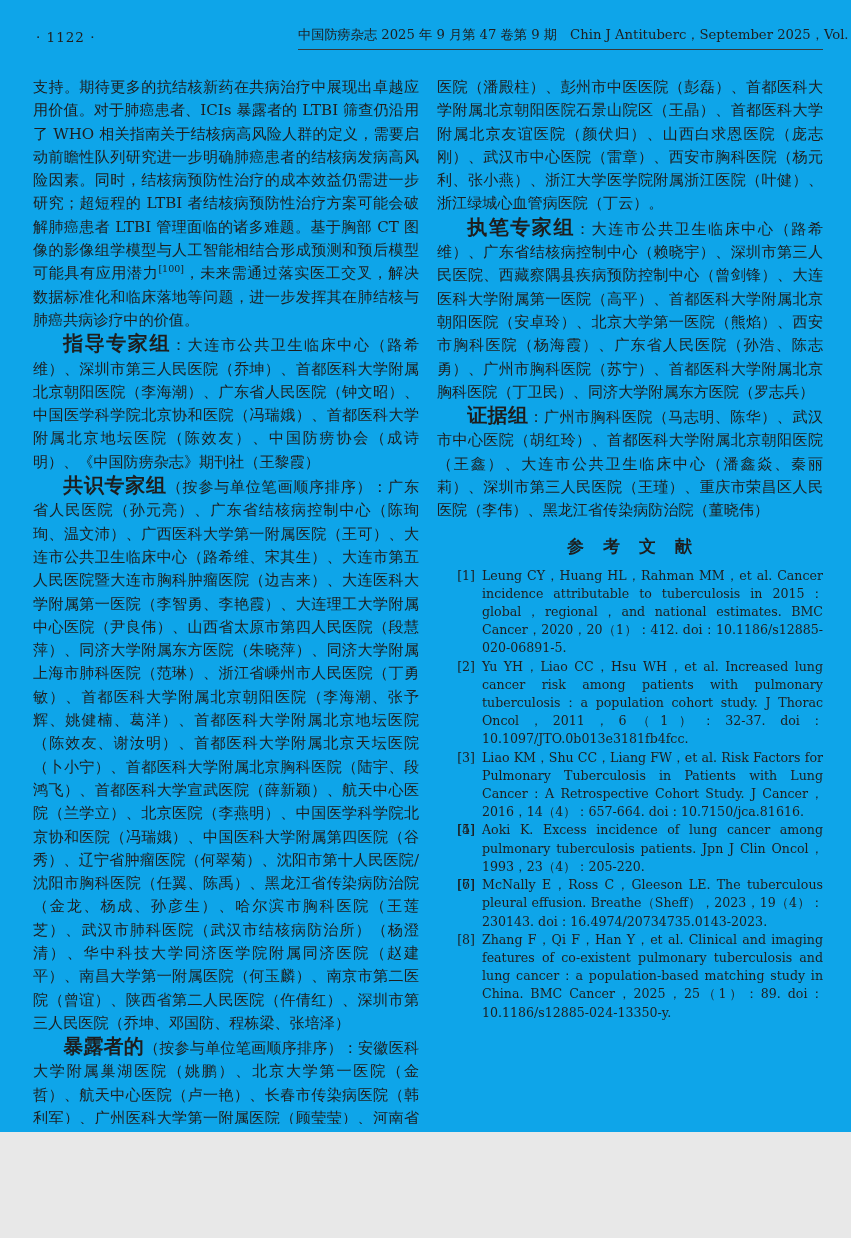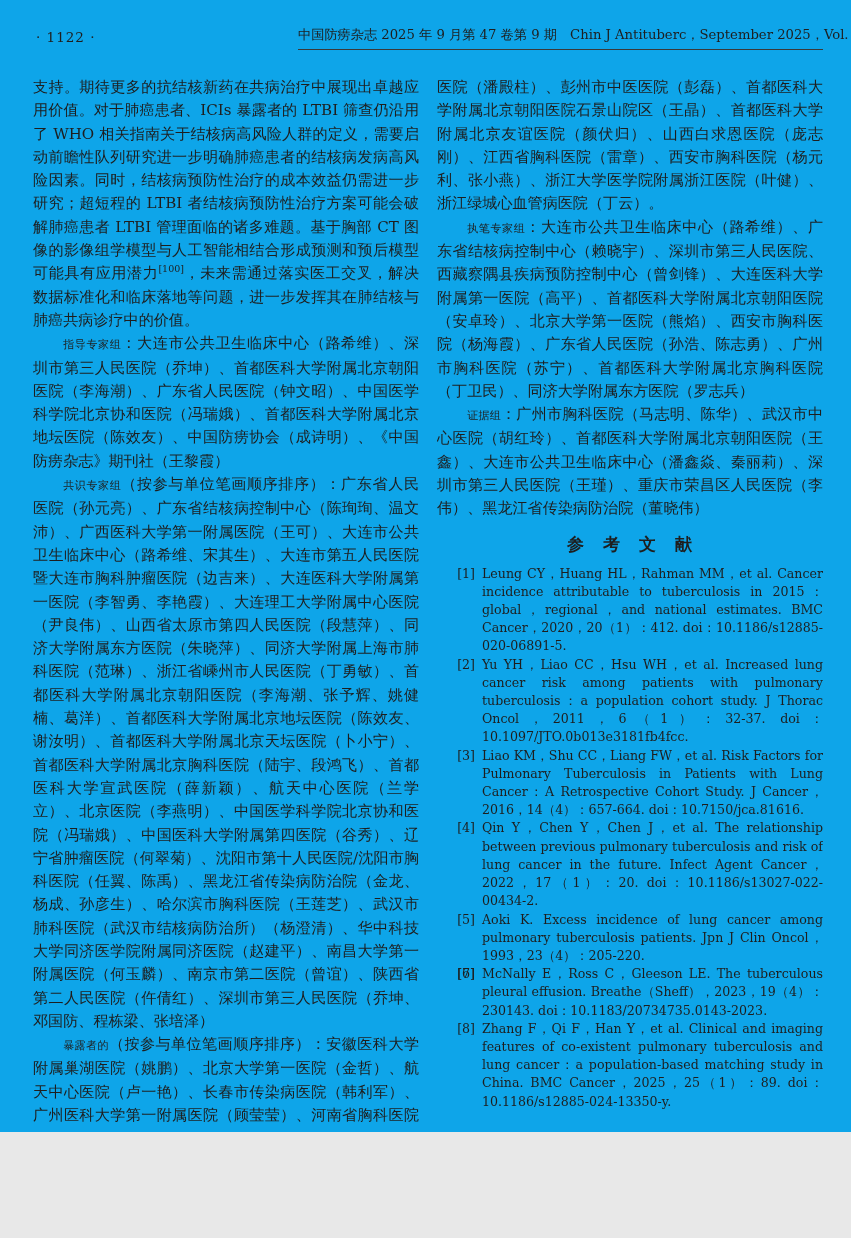--- a/index.html
+++ b/index.html
@@ -12,21 +12,21 @@
   .header { position:absolute; top:26px; left:36px; right:28px; height:26px; font-size:13.5px; }
   .pageno { position:absolute; left:0; top:3px; letter-spacing:1px; }
   .jline  { position:absolute; left:262px; right:0; top:0; text-align:center;
             border-bottom:1.2px solid #3a3a3a; padding-bottom:5px; white-space:nowrap; font-size:13.2px; }
   
   .columns { position:absolute; top:76px; left:33px; right:28px; bottom:8px;
              display:flex; gap:18px; overflow:hidden; }
   .col { width:386px; overflow:hidden; }
   p.body { margin:0; font-size:15.1px; line-height:23.3px; text-align:justify; text-justify:inter-ideograph; }
   p.indent { text-indent:2em; }
-  .glabel { font-family:"DejaVu Sans","Liberation Sans",sans-serif; font-weight:400; font-size:11px; }
+  .glabel { font-family:"DejaVu Sans","Liberation Sans",sans-serif; font-weight:700; font-size:20px; }
   sup.cite { font-size:9.5px; line-height:0; }
   
   .refs-title { margin:12px 0 9px 0; text-align:center; font-weight:700; font-size:17px;
                 font-family:"DejaVu Sans","Liberation Sans",sans-serif; letter-spacing:1px; }
   .ref { position:relative; padding-left:45px; font-size:12.6px; line-height:18.2px;
          text-align:justify; margin:0; }
   .ref-num { position:absolute; left:2px; top:0; width:36px; text-align:right; }
 </style>
 </head>
 <body>
@@ -44,34 +44,34 @@
       <p class="body"><span>支持。期待更多的抗结核新药在共病治疗中展现出卓越应用价值。对于肺癌患者、ICIs 暴露者的 LTBI 筛查仍沿用了 WHO 相关指南关于结核病高风险人群的定义，需要启动前瞻性队列研究进一步明确肺癌患者的结核病发病高风险因素。同时，结核病预防性治疗的成本效益仍需进一步研究；超短程的 LTBI 者结核病预防性治疗方案可能会破解肺癌患者 LTBI 管理面临的诸多难题。基于胸部 CT 图像的影像组学模型与人工智能相结合形成预测和预后模型可能具有应用潜力</span><sup class="cite">[100]</sup><span>，未来需通过落实医工交叉，解决数据标准化和临床落地等问题，进一步发挥其在肺结核与肺癌共病诊疗中的价值。</span></p>
 
       <p class="body indent"><span class="glabel">指导专家组</span><span>：</span><span>大连市公共卫生临床中心（路希维）、深圳市第三人民医院（乔坤）、首都医科大学附属北京朝阳医院（李海潮）、广东省人民医院（钟文昭）、中国医学科学院北京协和医院（冯瑞娥）、首都医科大学附属北京地坛医院（陈效友）、中国防痨协会（成诗明）、《中国防痨杂志》期刊社（王黎霞）</span></p>
 
       <p class="body indent"><span class="glabel">共识专家组</span><span>（按参与单位笔画顺序排序）：</span><span>广东省人民医院（孙元亮）、广东省结核病控制中心（陈珣珣、温文沛）、广西医科大学第一附属医院（王可）、大连市公共卫生临床中心（路希维、宋其生）、大连市第五人民医院暨大连市胸科肿瘤医院（边吉来）、大连医科大学附属第一医院（李智勇、李艳霞）、大连理工大学附属中心医院（尹良伟）、山西省太原市第四人民医院（段慧萍）、同济大学附属东方医院（朱晓萍）、同济大学附属上海市肺科医院（范琳）、浙江省嵊州市人民医院（丁勇敏）、首都医科大学附属北京朝阳医院（李海潮、张予辉、姚健楠、葛洋）、首都医科大学附属北京地坛医院（陈效友、谢汝明）、首都医科大学附属北京天坛医院（卜小宁）、首都医科大学附属北京胸科医院（陆宇、段鸿飞）、首都医科大学宣武医院（薛新颖）、航天中心医院（兰学立）、北京医院（李燕明）、中国医学科学院北京协和医院（冯瑞娥）、中国医科大学附属第四医院（谷秀）、辽宁省肿瘤医院（何翠菊）、沈阳市第十人民医院/沈阳市胸科医院（任翼、陈禹）、黑龙江省传染病防治院（金龙、杨成、孙彦生）、哈尔滨市胸科医院（王莲芝）、武汉市肺科医院（武汉市结核病防治所）（杨澄清）、华中科技大学同济医学院附属同济医院（赵建平）、南昌大学第一附属医院（何玉麟）、南京市第二医院（曾谊）、陕西省第二人民医院（仵倩红）、深圳市第三人民医院（乔坤、邓国防、程栋梁、张培泽）</span></p>
 
       <p class="body indent"><span class="glabel">暴露者的</span><span>（按参与单位笔画顺序排序）：</span><span>安徽医科大学附属巢湖医院（姚鹏）、北京大学第一医院（金哲）、航天中心医院（卢一艳）、长春市传染病医院（韩利军）、广州医科大学第一附属医院（顾莹莹）、河南省胸科医院（梁瑞霞）、华中科技大学同济医学院附属同济医院（付强）、华中科技大学同济医学院附属协和医院（周琼）、江西省胸科医院（吴于青）、解放军总医院第一医学中心（施伟伟）、锦州医科大学附属第一</span></p>
     </div>
 
     <div class="col">
-      <p class="body">医院（潘殿柱）、彭州市中医医院（彭磊）、首都医科大学附属北京朝阳医院石景山院区（王晶）、首都医科大学附属北京友谊医院（颜伏归）、山西白求恩医院（庞志刚）、江西省胸科医院（雷章）、西安市胸科医院（杨元利、张小燕）、浙江大学医学院附属浙江医院（叶健）、浙江绿城心血管病医院（丁云）。</p>
+      <p class="body">医院（潘殿柱）、彭州市中医医院（彭磊）、首都医科大学附属北京朝阳医院石景山院区（王晶）、首都医科大学附属北京友谊医院（颜伏归）、山西白求恩医院（庞志刚）、武汉市中心医院（雷章）、西安市胸科医院（杨元利、张小燕）、浙江大学医学院附属浙江医院（叶健）、浙江绿城心血管病医院（丁云）。</p>
 
       <p class="body indent"><span class="glabel">执笔专家组</span><span>：</span><span>大连市公共卫生临床中心（路希维）、广东省结核病控制中心（赖晓宇）、深圳市第三人民医院、西藏察隅县疾病预防控制中心（曾剑锋）、大连医科大学附属第一医院（高平）、首都医科大学附属北京朝阳医院（安卓玲）、北京大学第一医院（熊焰）、西安市胸科医院（杨海霞）、广东省人民医院（孙浩、陈志勇）、广州市胸科医院（苏宁）、首都医科大学附属北京胸科医院（丁卫民）、同济大学附属东方医院（罗志兵）</span></p>
 
       <p class="body indent"><span class="glabel">证据组</span><span>：</span><span>广州市胸科医院（马志明、陈华）、武汉市中心医院（胡红玲）、首都医科大学附属北京朝阳医院（王鑫）、大连市公共卫生临床中心（潘鑫焱、秦丽莉）、深圳市第三人民医院（王瑾）、重庆市荣昌区人民医院（李伟）、黑龙江省传染病防治院（董晓伟）</span></p>
 
 
       <p class="refs-title">参　考　文　献</p>
 
       <p class="ref"><span class="ref-num">[1]</span><span>Leung CY，Huang HL，Rahman MM，et al. Cancer incidence attributable to tuberculosis in 2015：global，regional，and national estimates. BMC Cancer，2020，20（1）：412. doi：10.1186/s12885-020-06891-5.</span></p>
       <p class="ref"><span class="ref-num">[2]</span><span>Yu YH，Liao CC，Hsu WH，et al. Increased lung cancer risk among patients with pulmonary tuberculosis：a population cohort study. J Thorac Oncol，2011，6（1）：32-37. doi：10.1097/JTO.0b013e3181fb4fcc.</span></p>
       <p class="ref"><span class="ref-num">[3]</span><span>Liao KM，Shu CC，Liang FW，et al. Risk Factors for Pulmonary Tuberculosis in Patients with Lung Cancer：A Retrospective Cohort Study. J Cancer，2016，14（4）：657-664. doi：10.7150/jca.81616.</span></p>
-      <p class="ref"><span class="ref-num">[4]</span><span>Qin Y，Chen Y，Chen J，et al. The relationship between previous pulmonary tuberculosis and risk of lung cancer in the future. Infect Agent Cancer，2022，17（1）：20. doi：10.1186/s13027-022-00434-2.</span></p>
+      <p class="ref"><span class="ref-num">[4]</span></p>
       <p class="ref"><span class="ref-num">[5]</span><span>Aoki K. Excess incidence of lung cancer among pulmonary tuberculosis patients. Jpn J Clin Oncol，1993，23（4）：205-220.</span></p>
       <p class="ref"><span class="ref-num">[6]</span></p>
-      <p class="ref"><span class="ref-num">[7]</span><span>McNally E，Ross C，Gleeson LE. The tuberculous pleural effusion. Breathe（Sheff），2023，19（4）：230143. doi：10.1183/20734735.0143-2023.</span></p>
+      <p class="ref"><span class="ref-num">[7]</span><span>McNally E，Ross C，Gleeson LE. The tuberculous pleural effusion. Breathe（Sheff），2023，19（4）：230143. doi：16.4974/20734735.0143-2023.</span></p>
       <p class="ref"><span class="ref-num">[8]</span><span>Zhang F，Qi F，Han Y，et al. Clinical and imaging features of co-existent pulmonary tuberculosis and lung cancer：a population-based matching study in China. BMC Cancer，2025，25（1）：89. doi：10.1186/s12885-024-13350-y.</span></p>
 
     </div>
 
   </div>
 </div>
 
 </body></html>

